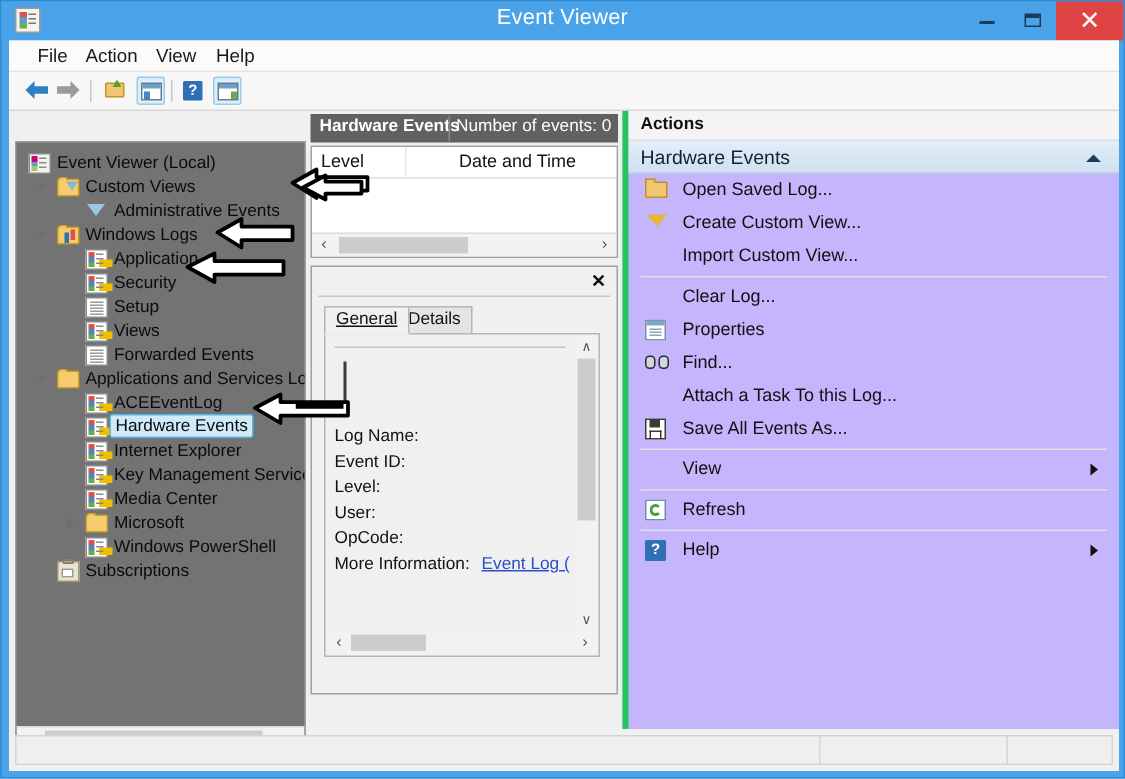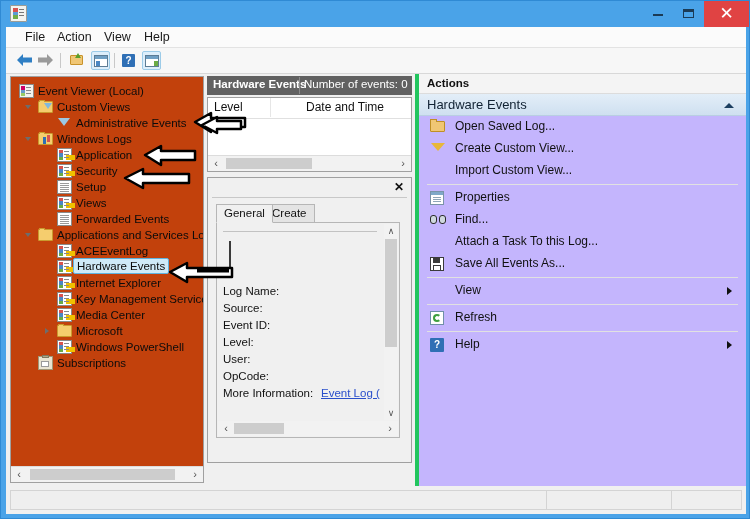--- a/index.html
+++ b/index.html
@@ -191,23 +191,23 @@
 
   
   .panes {
     position: absolute;
     left: 0; top: 47px;
     width: 740px; height: 412px;
   }
 
   
   .tree-pane {
-    position: absolute; left: 4px; top: 2px;
+    position: absolute; left: 4px; top: 20px;
     width: 194px; height: 407px;
-    background: #c2410c;
+    background: #737373;
     border: 1px solid #a0a0a0;
     box-sizing: border-box;
     overflow: hidden;
   }
   .tree-inner {
     position: absolute; left: 0; top: 0; right: 0; bottom: 16px;
     overflow: hidden;
   }
   .tnode {
     position: absolute;
@@ -466,20 +466,21 @@
     padding: 2px 7px 0 7px;
     box-sizing: border-box;
     border: 1px solid #b6b6b6;
     background: #e4e4e4;
     cursor: default;
   }
   .tab.active {
     background: #f0f0f0;
     border-bottom-color: #f0f0f0;
     z-index: 2;
+    text-decoration: underline;
   }
   .tab-body {
     position: absolute; left: 8px; top: 44px;
     width: 184px; height: 216px;
     background: #f0f0f0;
     border: 1px solid #b6b6b6;
     box-sizing: border-box;
   }
   .desc-box {
     position: absolute; left: 6px; top: 8px;
@@ -717,20 +718,21 @@
     pointer-events: none;
   }
 </style>
 </head>
 <body>
 
 <div class="window">
 
   <div class="titlebar">
     <div class="title-icon"></div>
+    <div class="title-text">Event Viewer</div>
     <div class="winbtns">
       <div class="winbtn">
           <div class="min-glyph"></div>
         </div>
       <div class="winbtn">
           <div class="max-glyph"></div>
         </div>
       <div class="winbtn close">
           <div class="close-glyph">✕</div>
         </div>
@@ -897,31 +899,30 @@
             <div class="hs-arrow r">›</div>
           </div>
         </div>
 
         <div class="detail-pane">
           <div class="detail-close">✕</div>
           <div class="detail-rule"></div>
 
           <div class="tabs">
             <div class="tab active" style="left:0px">General</div>
-            <div class="tab" style="left:48px">Create</div>
+            <div class="tab" style="left:48px">Details</div>
           </div>
 
           <div class="tab-body">
             <div class="desc-box">
               <div class="desc-caret"></div>
             </div>
 
             <div class="fields">
               <div class="field-row">Log Name:</div>
-              <div class="field-row">Source:</div>
               <div class="field-row">Event ID:</div>
               <div class="field-row">Level:</div>
               <div class="field-row">User:</div>
               <div class="field-row">OpCode:</div>
               <div class="field-row">
                 <span>More Information:</span>
                 <span class="field-link">Event Log (</span>
               </div>
             </div>
 
@@ -961,20 +962,23 @@
             <div class="aicon ai-funnel"></div>
             <div class="txt">Create Custom View...</div>
           </div>
 
           <div class="act-item">
             <div class="txt">Import Custom View...</div>
           </div>
 
           <div class="act-sep"></div>
 
+          <div class="act-item">
+            <div class="txt">Clear Log...</div>
+          </div>
 
 
           <div class="act-item">
             <div class="aicon ai-props"></div>
             <div class="txt">Properties</div>
           </div>
 
           <div class="act-item">
             <div class="aicon ai-find"></div>
             <div class="txt">Find...</div>

